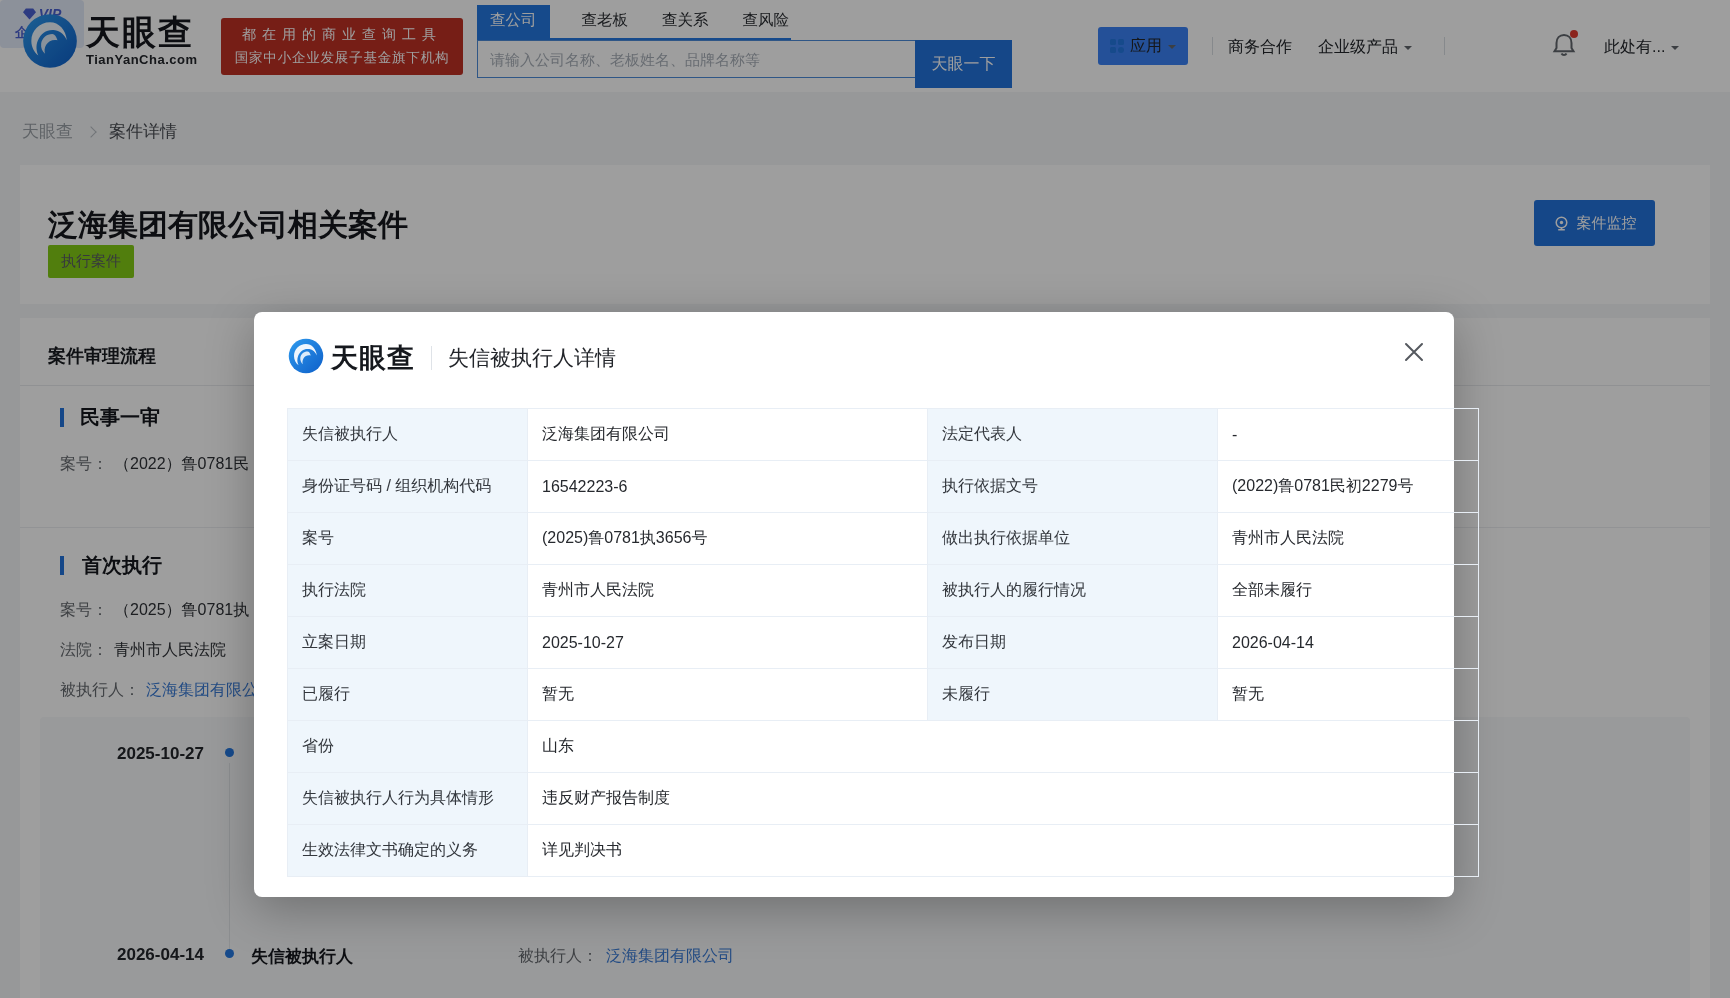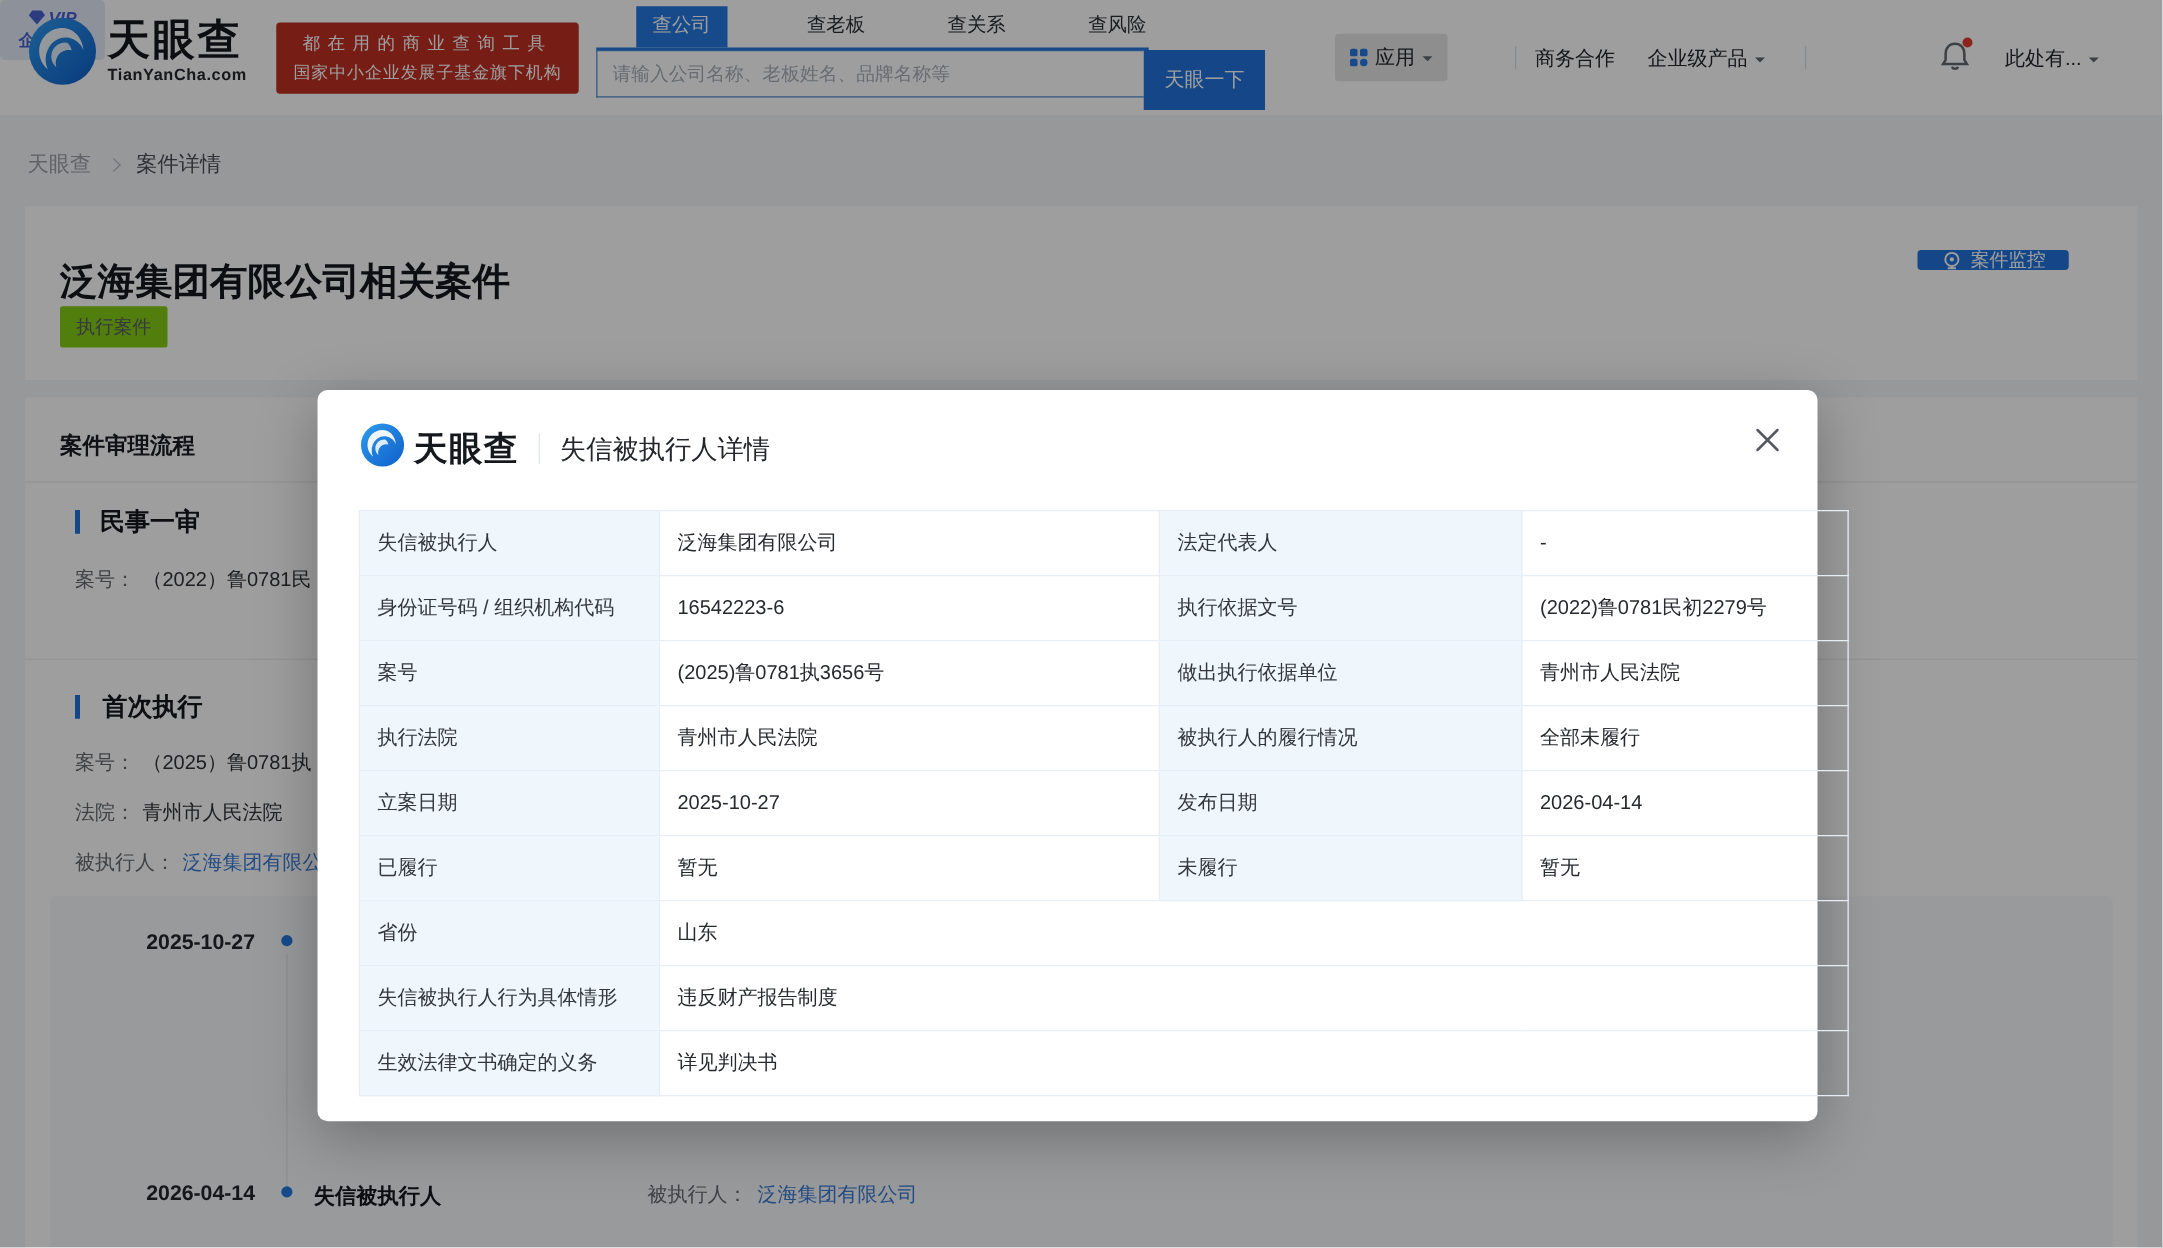--- a/index.html
+++ b/index.html
@@ -14,30 +14,30 @@
   .brand-col { margin-left:8px; }
   .brand-name { font-size:34px; font-weight:800; color:#15181d; letter-spacing:2px; line-height:34px; }
   .brand-domain { font-size:13px; font-weight:700; color:#24272c; letter-spacing:.5px; margin-top:3px; }
   .slogan { position:absolute; left:221px; top:18px; width:242px; height:57px; background:#bf3125; border-radius:3px;
             color:#fff; display:flex; flex-direction:column; justify-content:center; align-items:center; padding:0 10px; }
   .slogan .l1 { font-size:14px; letter-spacing:6px; white-space:nowrap; }
   .slogan .l2 { font-size:13.5px; letter-spacing:.8px; margin-top:5px; white-space:nowrap; }
 
   .search-block { position:absolute; left:477px; top:5px; }
   .tabs { display:flex; gap:30px; width:fit-content; border-bottom:2px solid #2478e0; align-items:flex-end; }
-  .tab { font-size:15.5px; color:#2b2e33; padding:5px 2px 7px; cursor:pointer;margin-left:32px; }
+  .tab { font-size:15.5px; color:#2b2e33; padding:5px 2px 7px; cursor:pointer; }
   .tab.active { background:#2478e0; color:#fff; padding:5px 13px 7px; }
   .search-row { display:flex; margin-top:0; }
   .search-input { width:438px; height:38px; border:1px solid #4d8bd9; border-right:none; padding:0 12px;
                   font-size:15px; color:#333; outline:none; background:#fff; font-family:inherit; }
   .search-input::placeholder { color:#a8afb8; }
   .search-btn { width:97px; height:48px; background:#2273dc; color:#fff; border:none; font-size:16px; cursor:pointer; font-family:inherit; }
 
   .nav-item { position:absolute; display:flex; align-items:center; gap:6px; color:#23262b; font-size:16px; cursor:pointer; }
-  .apps-box { left:1068px; top:27px; height:38px; background:#e5e5e5; border-radius:3px; padding:0 12px;justify-content:flex-end; }
+  .apps-box { left:1098px; top:27px; height:38px; background:#3b82f6; border-radius:3px; padding:0 12px;justify-content:flex-end; }
   .grid-ic { display:grid; grid-template-columns:6px 6px; grid-template-rows:6px 6px; gap:2px; }
   .grid-ic i { background:#2478e0; border-radius:1.5px; }
   .grid-ic i:last-child { border-radius:50%; }
   .caret { width:0; height:0; border:4.5px solid transparent; border-top-color:#62676d; margin-top:5px; }
   .vdiv { position:absolute; width:1px; height:18px; background:#d9dde2; top:37px; }
   .coop { left:1228px; top:37px; }
   .ent  { left:1318px; top:37px; }
   .vip  { left:1458px; top:22px; width:84px; height:48px; background:#e3eaf9; border-radius:4px;
           display:flex; flex-direction:column; align-items:center; justify-content:center; color:#4a5fd0; cursor:pointer; }
   .vip .v1 { font-size:14px; font-weight:800; font-style:italic; display:flex; align-items:center; gap:3px; }
@@ -52,21 +52,21 @@
   .crumb .chev { width:8px; height:8px; border-top:1.5px solid #b6bbc1; border-right:1.5px solid #b6bbc1;
                  transform:rotate(45deg); margin:0 14px; }
   .crumb .cur { color:#4a4e54; }
 
   
   .card { position:absolute; background:#fff; left:20px; width:1690px; }
   .title-card { top:165px; height:139px; }
   .page-title { position:absolute; left:28px; top:40px; font-size:30px; font-weight:700; color:#15181d; }
   .page-tag { position:absolute; left:28px; top:80px; background:#84cc16; color:#595d63; font-size:15px;
               padding:7px 13px; border-radius:2px; }
-  .monitor-btn { position:absolute; left:1514px; top:35px; width:121px; height:16px; background:#2273dc; color:#fff;
+  .monitor-btn { position:absolute; left:1514px; top:35px; width:121px; height:46px; background:#2273dc; color:#fff;
                  border:none; border-radius:3px; font-size:15px; display:flex; align-items:center; justify-content:center;
                  gap:7px; cursor:pointer; font-family:inherit; }
 
   
   .main-card { top:318px; height:690px; }
   .sec-title { position:absolute; left:28px; top:26px; font-size:18px; font-weight:700; color:#191c21;text-align:center; }
   .sec-div { position:absolute; left:0; top:67px; width:1690px; height:1px; background:#e9ebee; }
   .stage-title { position:absolute; display:flex; align-items:center; gap:16px; font-size:20px; font-weight:700; color:#15181d; }
   .stage-title .bar { width:4px; height:19px; background:#2273dc; }
   .st1 { left:40px; top:86px; }

